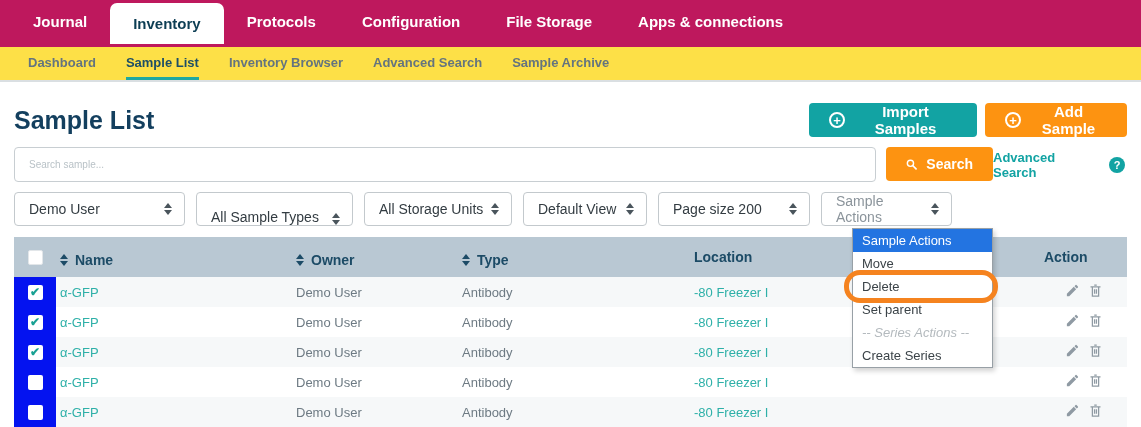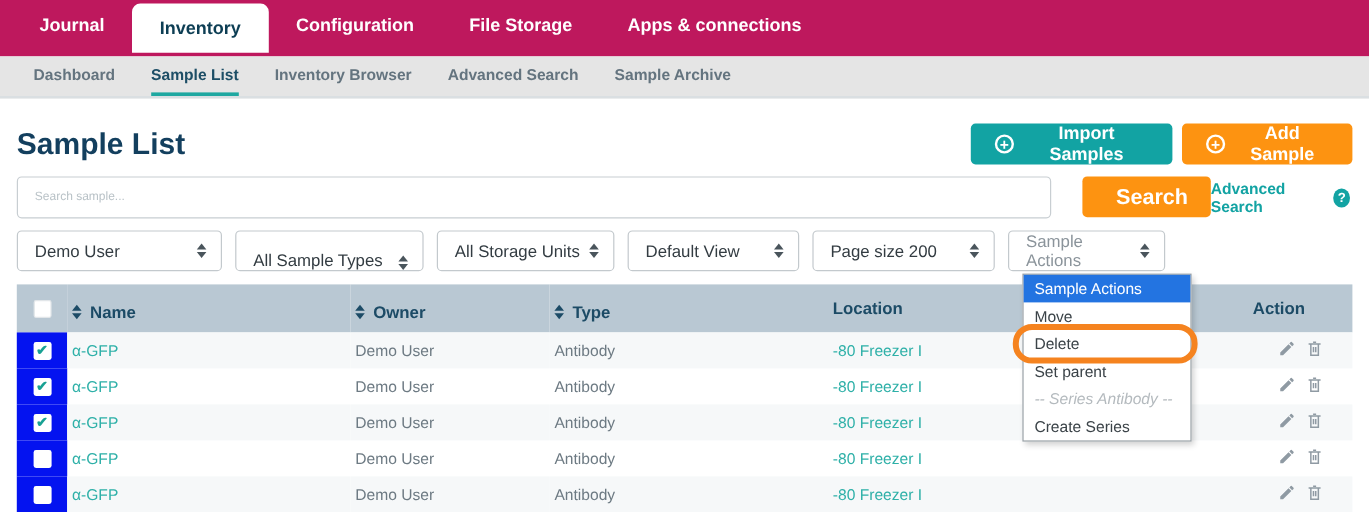--- a/index.html
+++ b/index.html
@@ -17,21 +17,21 @@
     color: #fff; font-size: 15px; font-weight: bold; line-height: 44px;
     padding: 0 23px; cursor: pointer; white-space: nowrap;
   }
   .topnav-item.active {
     background: #fff; color: #0d3e54; border-radius: 7px 7px 0 0;
     margin-top: 3px; line-height: 41px;
   }
 
   
   .subnav {
-    height: 35px; background: #e5e5e5; border-bottom: 2px solid #dadfe2;
+    height: 35px; background: #fde047; border-bottom: 2px solid #dadfe2;
     display: flex; align-items: stretch; padding-left: 28px;
   }
   .subnav-item {
     font-size: 13px; font-weight: bold; color: #64747f; line-height: 32px;
     margin-right: 30px; cursor: pointer; border-bottom: 3px solid transparent;
   }
   .subnav-item.active { color: #1d4e66; border-bottom-color: #1fa8a1; }
 
   .content { padding: 0 14px; }
 
@@ -55,21 +55,21 @@
   }
 
   
   .search-row { display: flex; margin-top: 10px; align-items: flex-start; }
   .search-input {
     width: 862px; height: 35px; border: 1px solid #c8ced2; border-radius: 4px;
     padding: 0 14px; font-family: "Liberation Sans", sans-serif; font-size: 10px; color: #333;
     outline: none;
   }
   .search-input::placeholder { color: #b9c2c7; }
-  .btn-search { width: 107px; margin-left: 26px; font-size: 18px; }
+  .btn-search { width: 107px; margin-left: 10px; font-size: 14px; }
   .adv-wrap {
     flex: 1; display: flex; align-items: center; justify-content: flex-end;
     gap: 8px; margin-top: 3px; padding-right: 2px;
   }
   .adv-link { color: #12a3a3; font-size: 13px; font-weight: bold; text-decoration: none; cursor: pointer; }
   .help-icon {
     width: 16px; height: 16px; border-radius: 50%; background: #12a3a3; color: #fff;
     font-size: 11px; font-weight: bold; display: inline-flex; align-items: center;
     justify-content: center; cursor: pointer;
   }
@@ -78,21 +78,21 @@
   .filter-row { display: flex; gap: 11px; margin-top: 10px; }
   .select {
     height: 34px; border: 1px solid #c3c9cd; border-radius: 4px; background: #fff;
     display: flex; align-items: center; justify-content: space-between;
     padding: 0 12px 0 14px; font-size: 14px; color: #333c42; cursor: pointer;
   }
   .select.muted { color: #8b949b; }
   .sel-owner { width: 171px; }
   .sel-types { width: 157px; align-items: flex-end; }
   .sel-storage { width: 148px; }
-  .sel-view { width: 143px; text-align: center; }
+  .sel-view { width: 124px; text-align: center; }
   .sel-pagesize { width: 152px; }
   .sel-actions { width: 131px; }
   .updown { display: inline-flex; flex-direction: column; gap: 2px; }
   .updown i { display: block; width: 0; height: 0; border-left: 4px solid transparent; border-right: 4px solid transparent; }
   .updown .up { border-bottom: 5px solid #4a555c; }
   .updown .dn { border-top: 5px solid #4a555c; }
 
   
   .sample-table { margin-top: 11px; width: 1113px; border-collapse: collapse; table-layout: fixed; }
   .sample-table th {
@@ -139,20 +139,21 @@
     position: absolute; left: 844px; top: 270px; width: 154px; height: 33px;
     border: 5px solid #f5831f; border-radius: 16px; z-index: 11; pointer-events: none;
   }
 </style>
 </head>
 <body>
 
 <div class="topnav">
   <div class="topnav-item">Journal</div>
   <div class="topnav-item active">Inventory</div>
+  <div class="topnav-item">Protocols</div>
   <div class="topnav-item">Configuration</div>
   <div class="topnav-item">File Storage</div>
   <div class="topnav-item">Apps &amp; connections</div>
 </div>
 
 <div class="subnav">
   <div class="subnav-item">Dashboard</div>
   <div class="subnav-item active">Sample List</div>
   <div class="subnav-item">Inventory Browser</div>
   <div class="subnav-item">Advanced Search</div>
@@ -361,16 +362,16 @@
     </tr>
   </tbody>
     </table>
 </div>
 
 <div class="action-menu">
   <div class="menu-item selected">Sample Actions</div>
   <div class="menu-item">Move</div>
   <div class="menu-item">Delete</div>
   <div class="menu-item">Set parent</div>
-  <div class="menu-item disabled">-- Series Antibody --</div>
+  <div class="menu-item disabled">-- Series Actions --</div>
   <div class="menu-item">Create Series</div>
 </div>
 <div class="annotation-ring"></div>
 
 </body></html>

